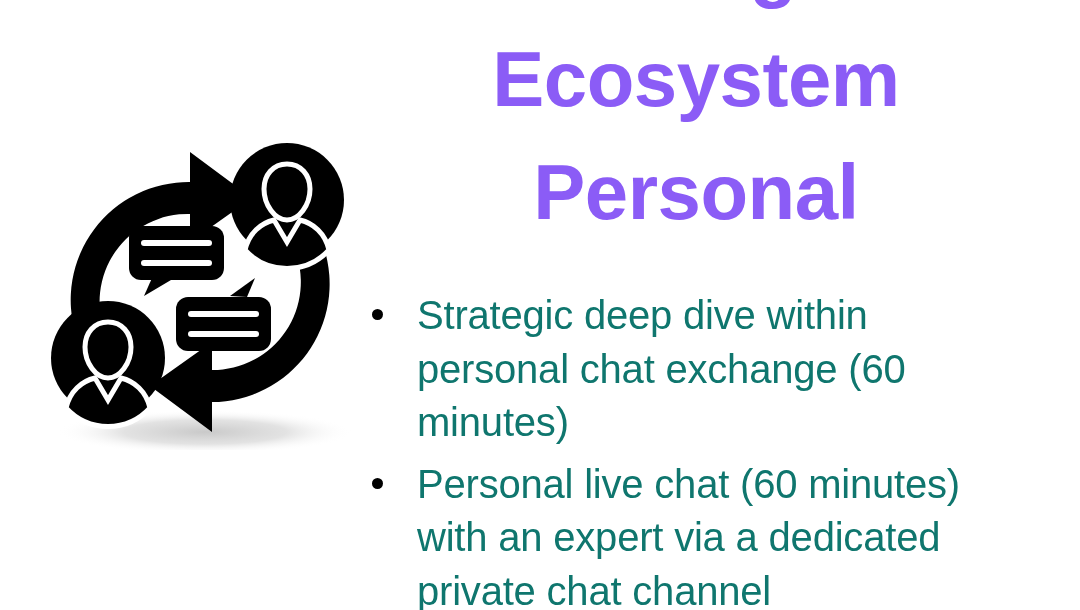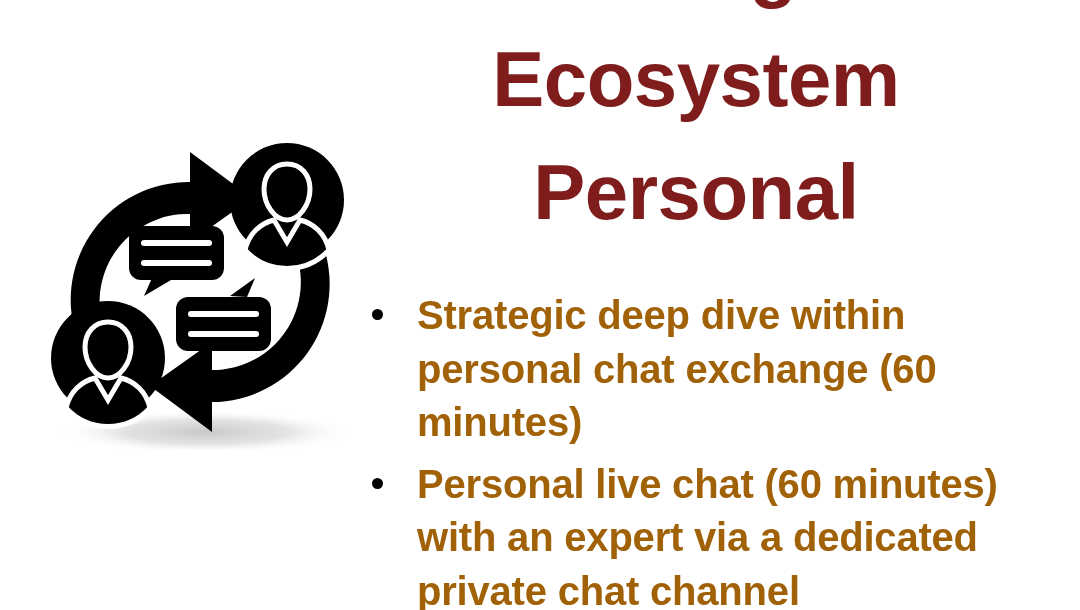--- a/index.html
+++ b/index.html
@@ -40,42 +40,42 @@
     top: -90px;
     width: 672px;
     text-align: center;
   }
   .title-line {
     font-family: "Liberation Sans", sans-serif;
     font-weight: bold;
     font-size: 78px;
     line-height: 113px;
     letter-spacing: -0.5px;
-    color: #7f1d1d;
+    color: #8b5cf6;
     white-space: nowrap;
   }
 
   
   .bullet-list {
     position: absolute;
     left: 360px;
     top: 289px;
     width: 640px;
     margin: 0;
     padding: 0;
     list-style: none;
   }
   .bullet-item {
     position: relative;
     padding-left: 57px;
     font-family: "Liberation Sans", sans-serif;
-    font-weight: bold;
+    font-weight: normal;
     font-size: 40px;
     line-height: 53.5px;
-    color: #a16207;
+    color: #0f766e;
     letter-spacing: -0.2px;
   }
   .bullet-item + .bullet-item {
     margin-top: 8px;
   }
   .bullet-marker {
     position: absolute;
     left: 12px;
     top: 20px;
     width: 11px;

